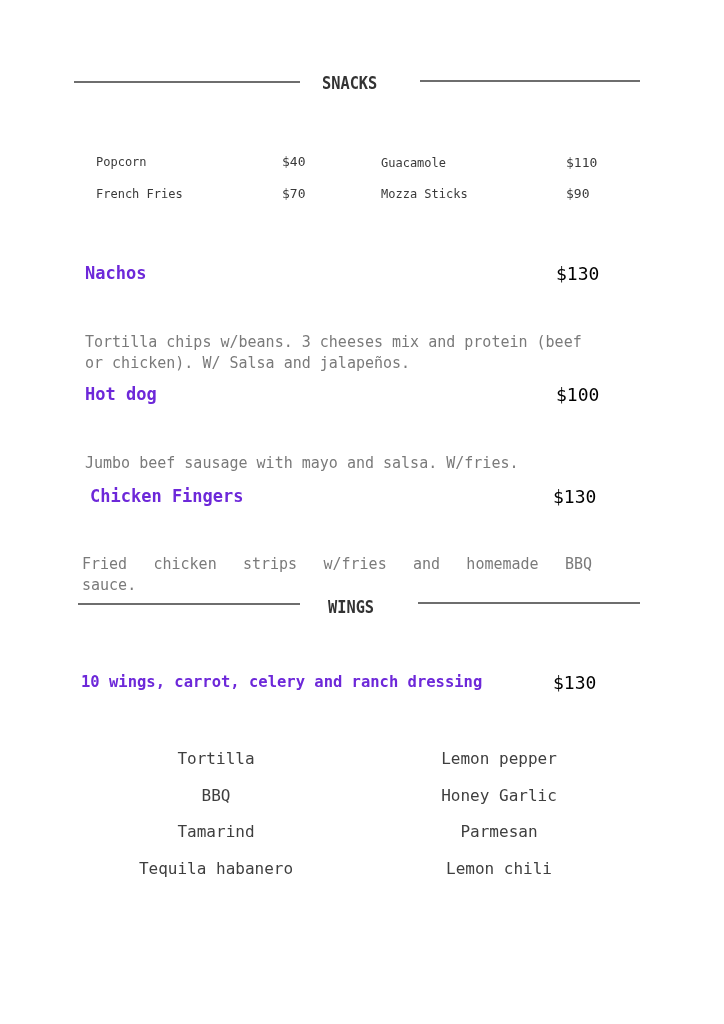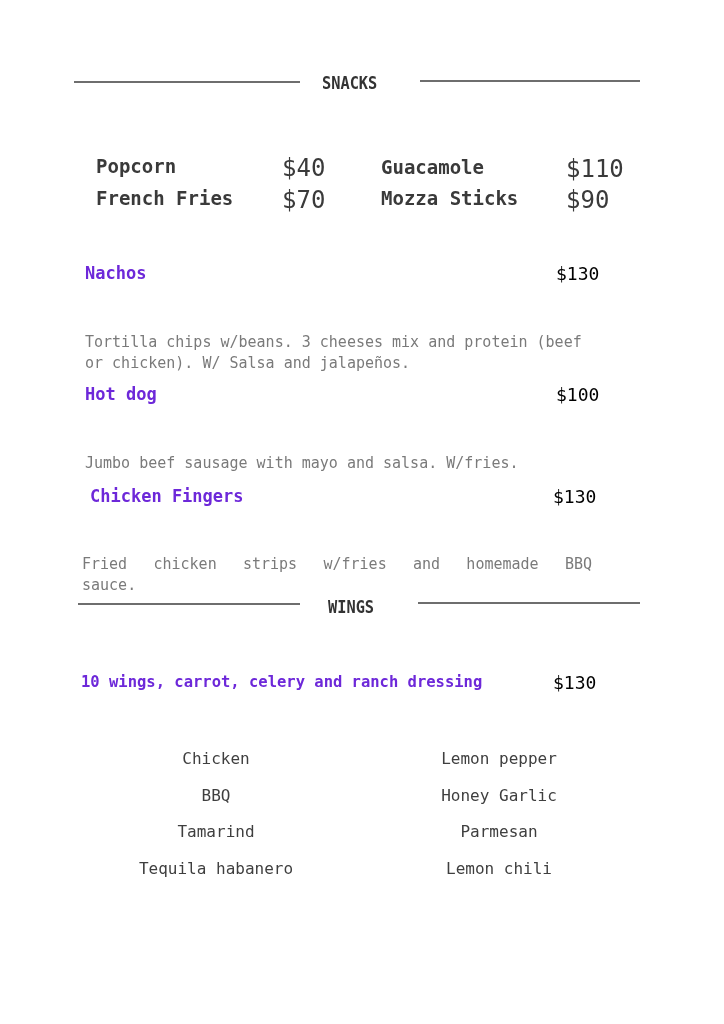--- a/index.html
+++ b/index.html
@@ -2,22 +2,22 @@
 <html><head>
   <meta charset="utf-8">
   <style>
     html, body { margin: 0; padding: 0; background: #ffffff; }
     body { width: 724px; height: 1024px; position: relative; overflow: hidden;
       font-family: "DejaVu Sans Mono", "Liberation Mono", monospace; color: #3a3a3a; }
     .abs { position: absolute; white-space: nowrap; }
     .rule { position: absolute; height: 0; border-top: 2px solid #6e6e6e; }
     .section-title { position: absolute; font-family: "DejaVu Sans Mono", monospace; font-weight: bold;
       font-size: 17px; color: #333; letter-spacing: 0px; transform: scaleX(0.9); transform-origin: left top; }
-    .snack-name { font-weight: bold; font-size: 19px; color: #3a3a3a; }
-    .snack-price { font-size: 24px; color: #3a3a3a; }
+    .snack-name { font-weight: normal; font-size: 12px; color: #3a3a3a; }
+    .snack-price { font-size: 13px; color: #3a3a3a; }
     .item-name { font-weight: bold; font-size: 17px; color: #6d28d9; }
     .item-price { font-size: 18px; color: #000000; }
     .item-desc { position: absolute; font-size: 15px; color: #7a7a7a; line-height: 21px; white-space: normal; margin-top: 45px; }
     .flavor { position: absolute; font-size: 16px; color: #3f3f3f; text-align: center; width: 240px; }
   </style>
 </head>
 <body>
 
 <div class="rule" style="left:74px; top:81px; width:226px;"></div>
 <div class="section-title" style="left:322px; top:73px;">SNACKS</div>
@@ -44,21 +44,21 @@
 <div class="abs item-price" style="left:553px; top:486px;">$130</div>
 <div class="item-desc" style="left:82px; top:509px; width:510px; text-align:justify; word-spacing:6px;">Fried chicken strips w/fries and homemade BBQ sauce.</div>
 
 <div class="rule" style="left:78px; top:603px; width:222px;"></div>
 <div class="section-title" style="left:328px; top:597px;">WINGS</div>
 <div class="rule" style="left:418px; top:602px; width:222px;"></div>
 
 <div class="abs item-name" style="left:81px; top:673px; font-size:15.5px;">10 wings, carrot, celery and ranch dressing</div>
 <div class="abs item-price" style="left:553px; top:672px;">$130</div>
 
-<div class="flavor" style="left:96px; top:749px;">Chicken</div>
+<div class="flavor" style="left:96px; top:749px;">Tortilla</div>
 <div class="flavor" style="left:96px; top:786px;">BBQ</div>
 <div class="flavor" style="left:96px; top:822px;">Tamarind</div>
 <div class="flavor" style="left:96px; top:859px;">Tequila habanero</div>
 
 <div class="flavor" style="left:379px; top:749px;">Lemon pepper</div>
 <div class="flavor" style="left:379px; top:786px;">Honey Garlic</div>
 <div class="flavor" style="left:379px; top:822px;">Parmesan</div>
 <div class="flavor" style="left:379px; top:859px;">Lemon chili</div>
 
 </body></html>

